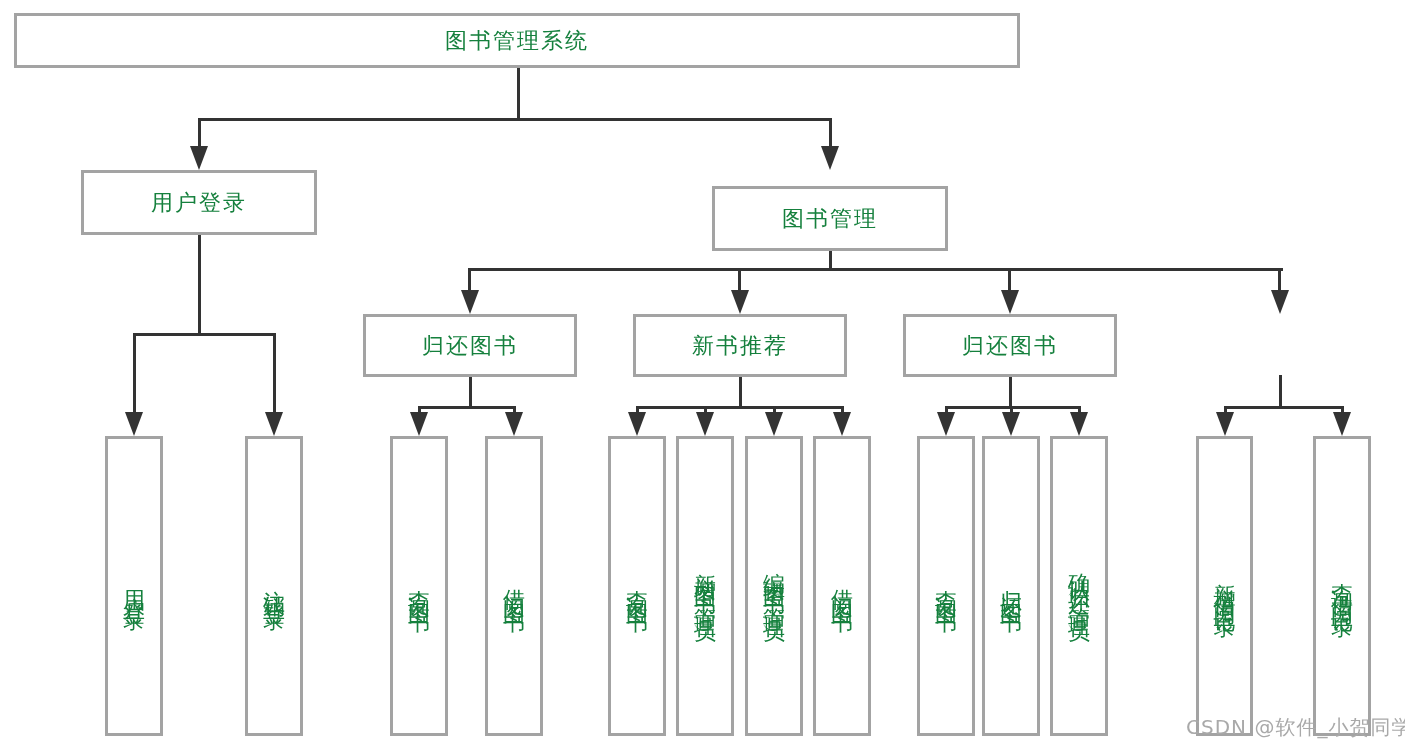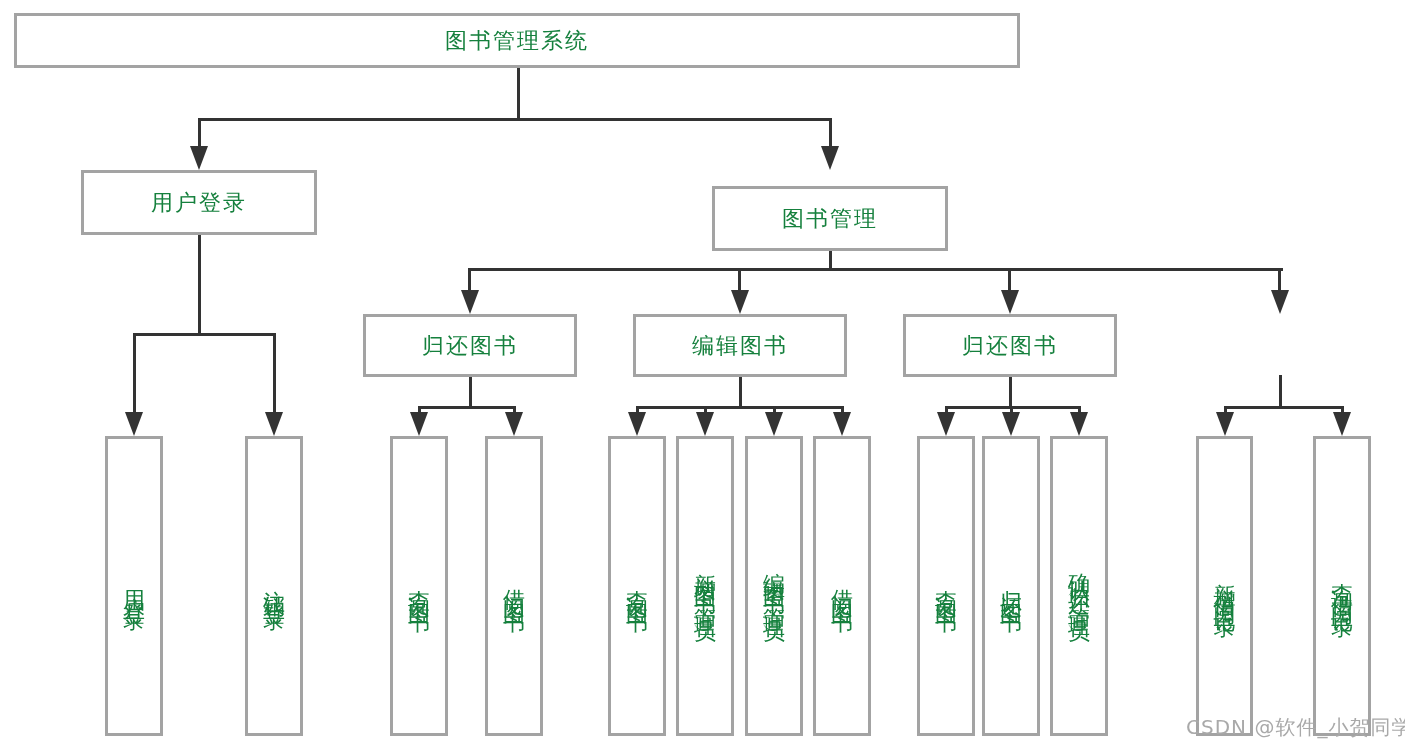--- a/index.html
+++ b/index.html
@@ -58,21 +58,21 @@
   <div class="vline" style="left:468px;top:268px;height:26px;"></div>
   <div class="arrow" style="left:461px;top:290px;"></div>
   <div class="vline" style="left:738px;top:268px;height:26px;"></div>
   <div class="arrow" style="left:731px;top:290px;"></div>
   <div class="vline" style="left:1008px;top:268px;height:26px;"></div>
   <div class="arrow" style="left:1001px;top:290px;"></div>
   <div class="vline" style="left:1278px;top:268px;height:26px;"></div>
   <div class="arrow" style="left:1271px;top:290px;"></div>
 
   <div class="box" style="left:363px;top:314px;width:214px;height:63px;">归还图书</div>
-  <div class="box" style="left:633px;top:314px;width:214px;height:63px;">编辑图书</div>
+  <div class="box" style="left:633px;top:314px;width:214px;height:63px;">新书推荐</div>
   <div class="box" style="left:903px;top:314px;width:214px;height:63px;">归还图书</div>
 
   <div class="vline" style="left:469px;top:375px;height:34px;"></div>
   <div class="hline" style="left:418px;top:406px;width:98px;"></div>
   <div class="vline" style="left:418px;top:406px;height:10px;"></div>
   <div class="arrow" style="left:410px;top:412px;"></div>
   <div class="vline" style="left:513px;top:406px;height:10px;"></div>
   <div class="arrow" style="left:505px;top:412px;"></div>
 
   <div class="vline" style="left:739px;top:375px;height:34px;"></div>

